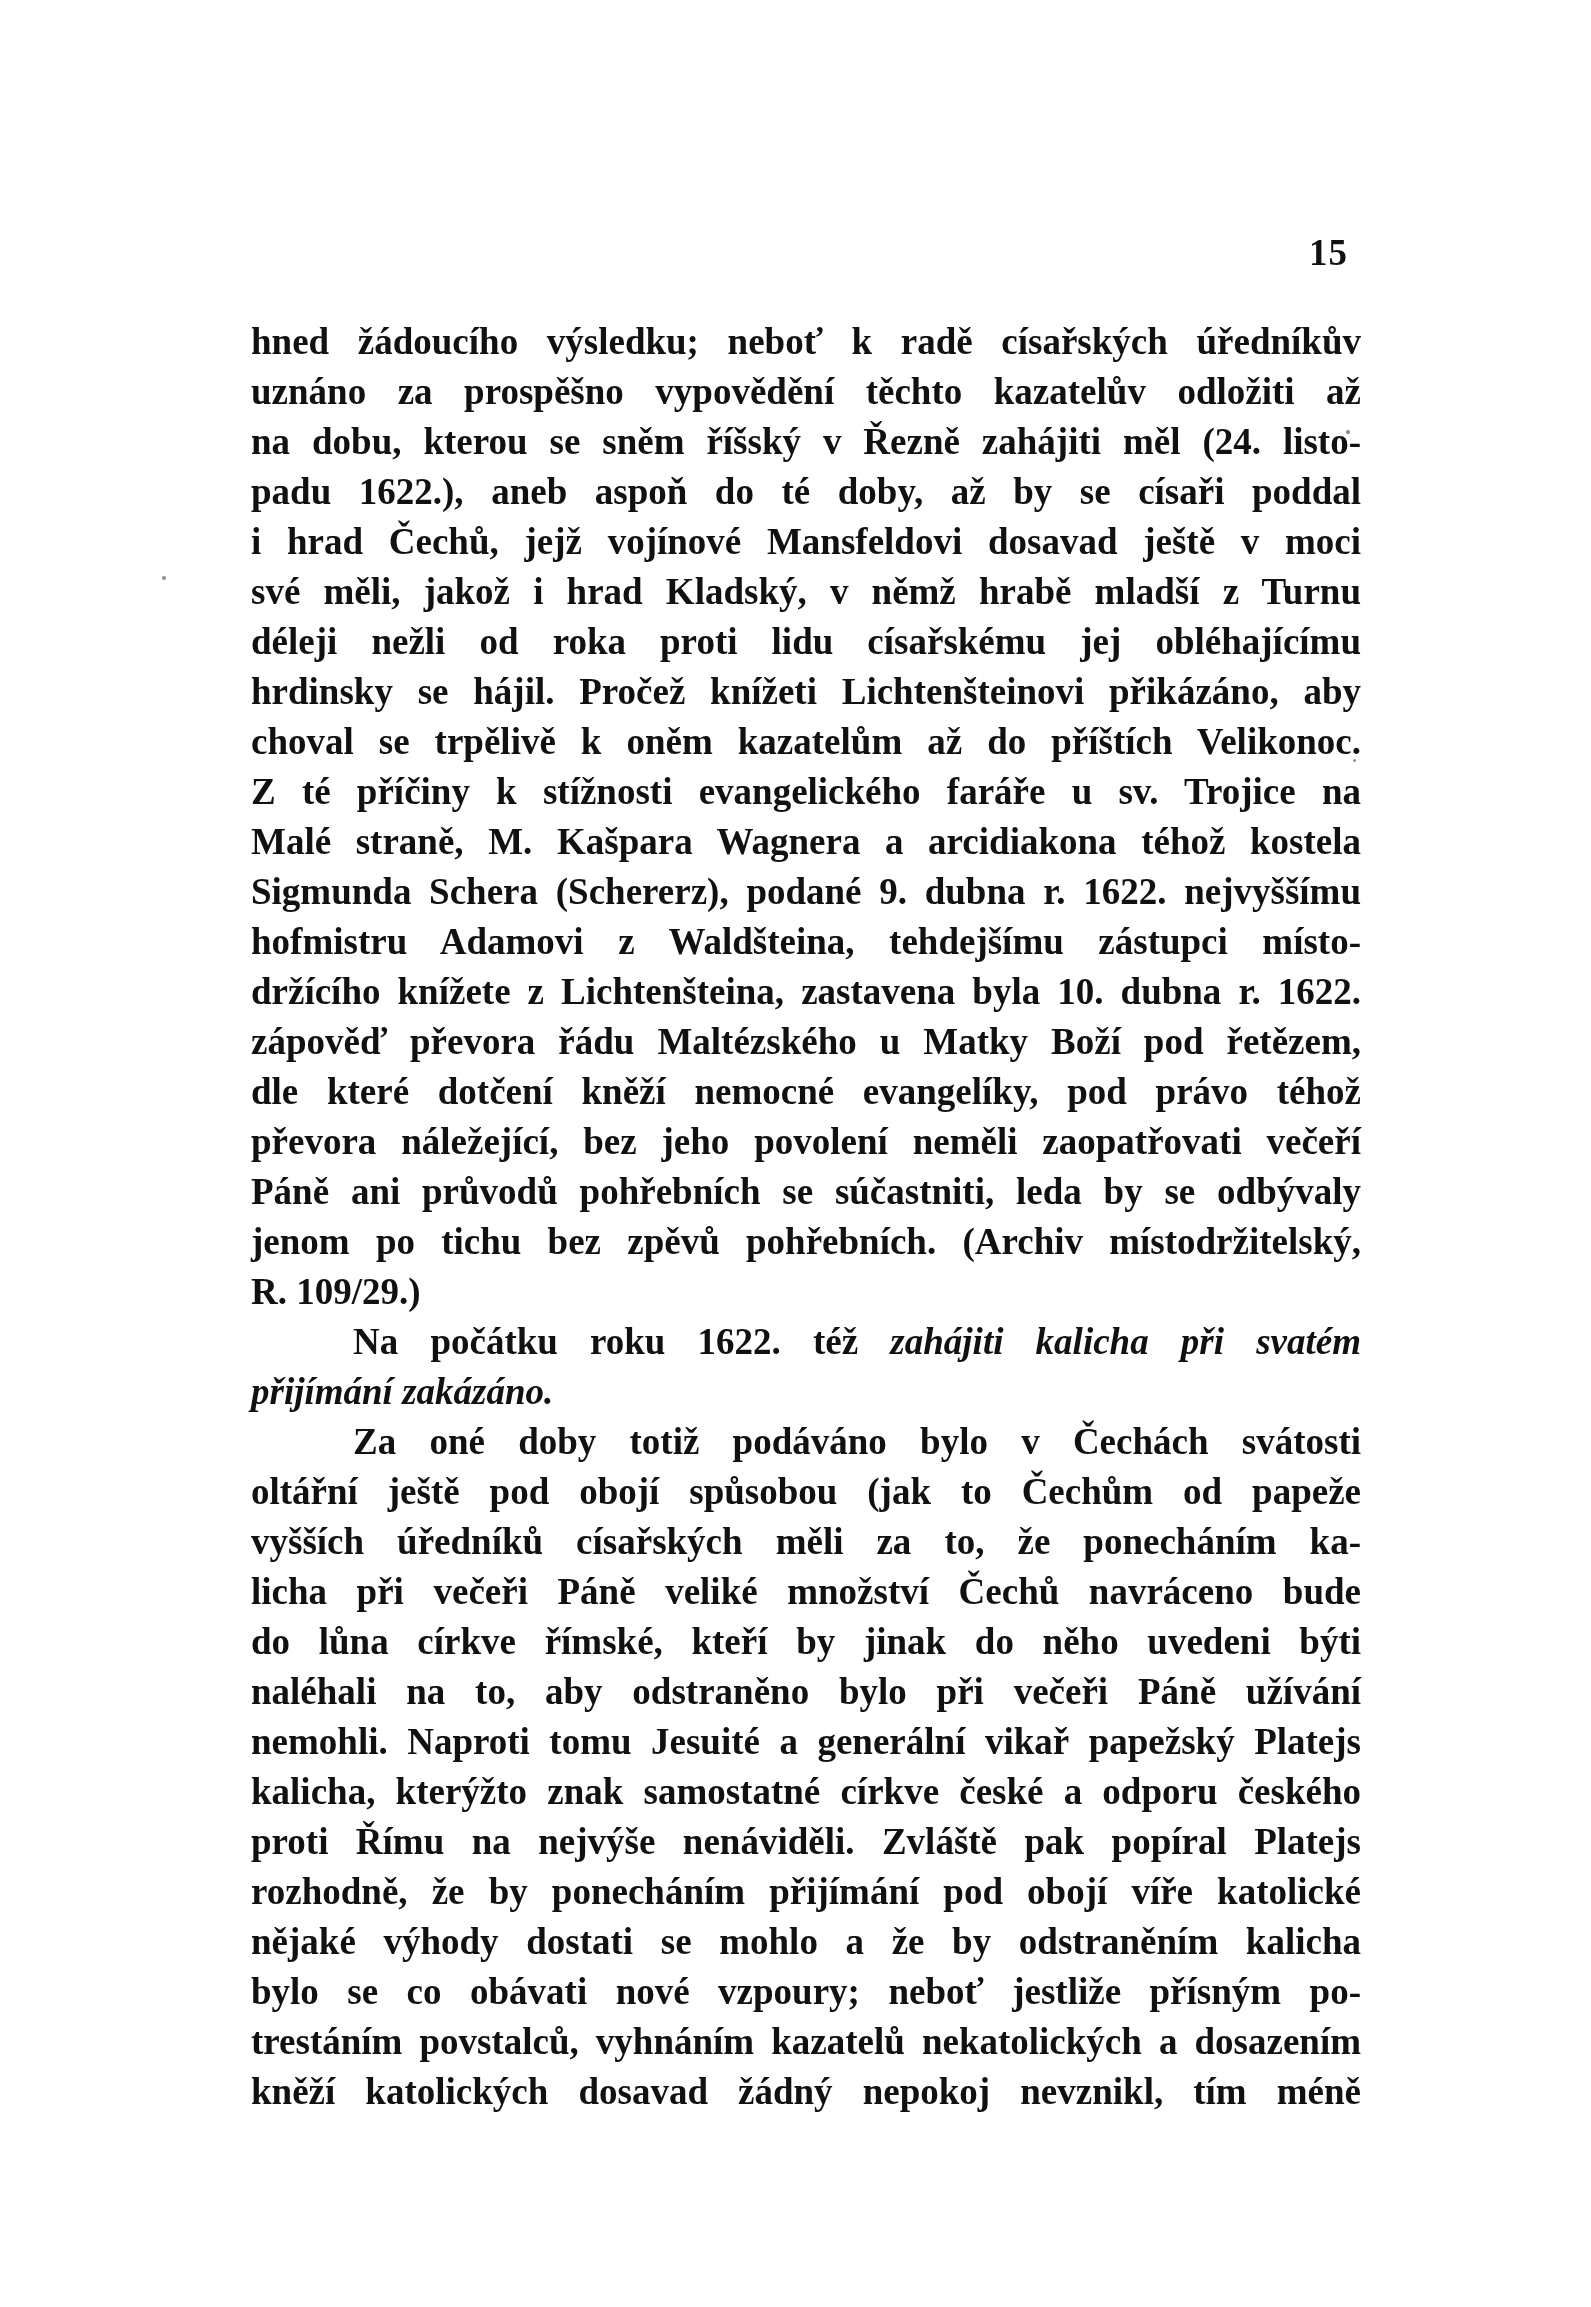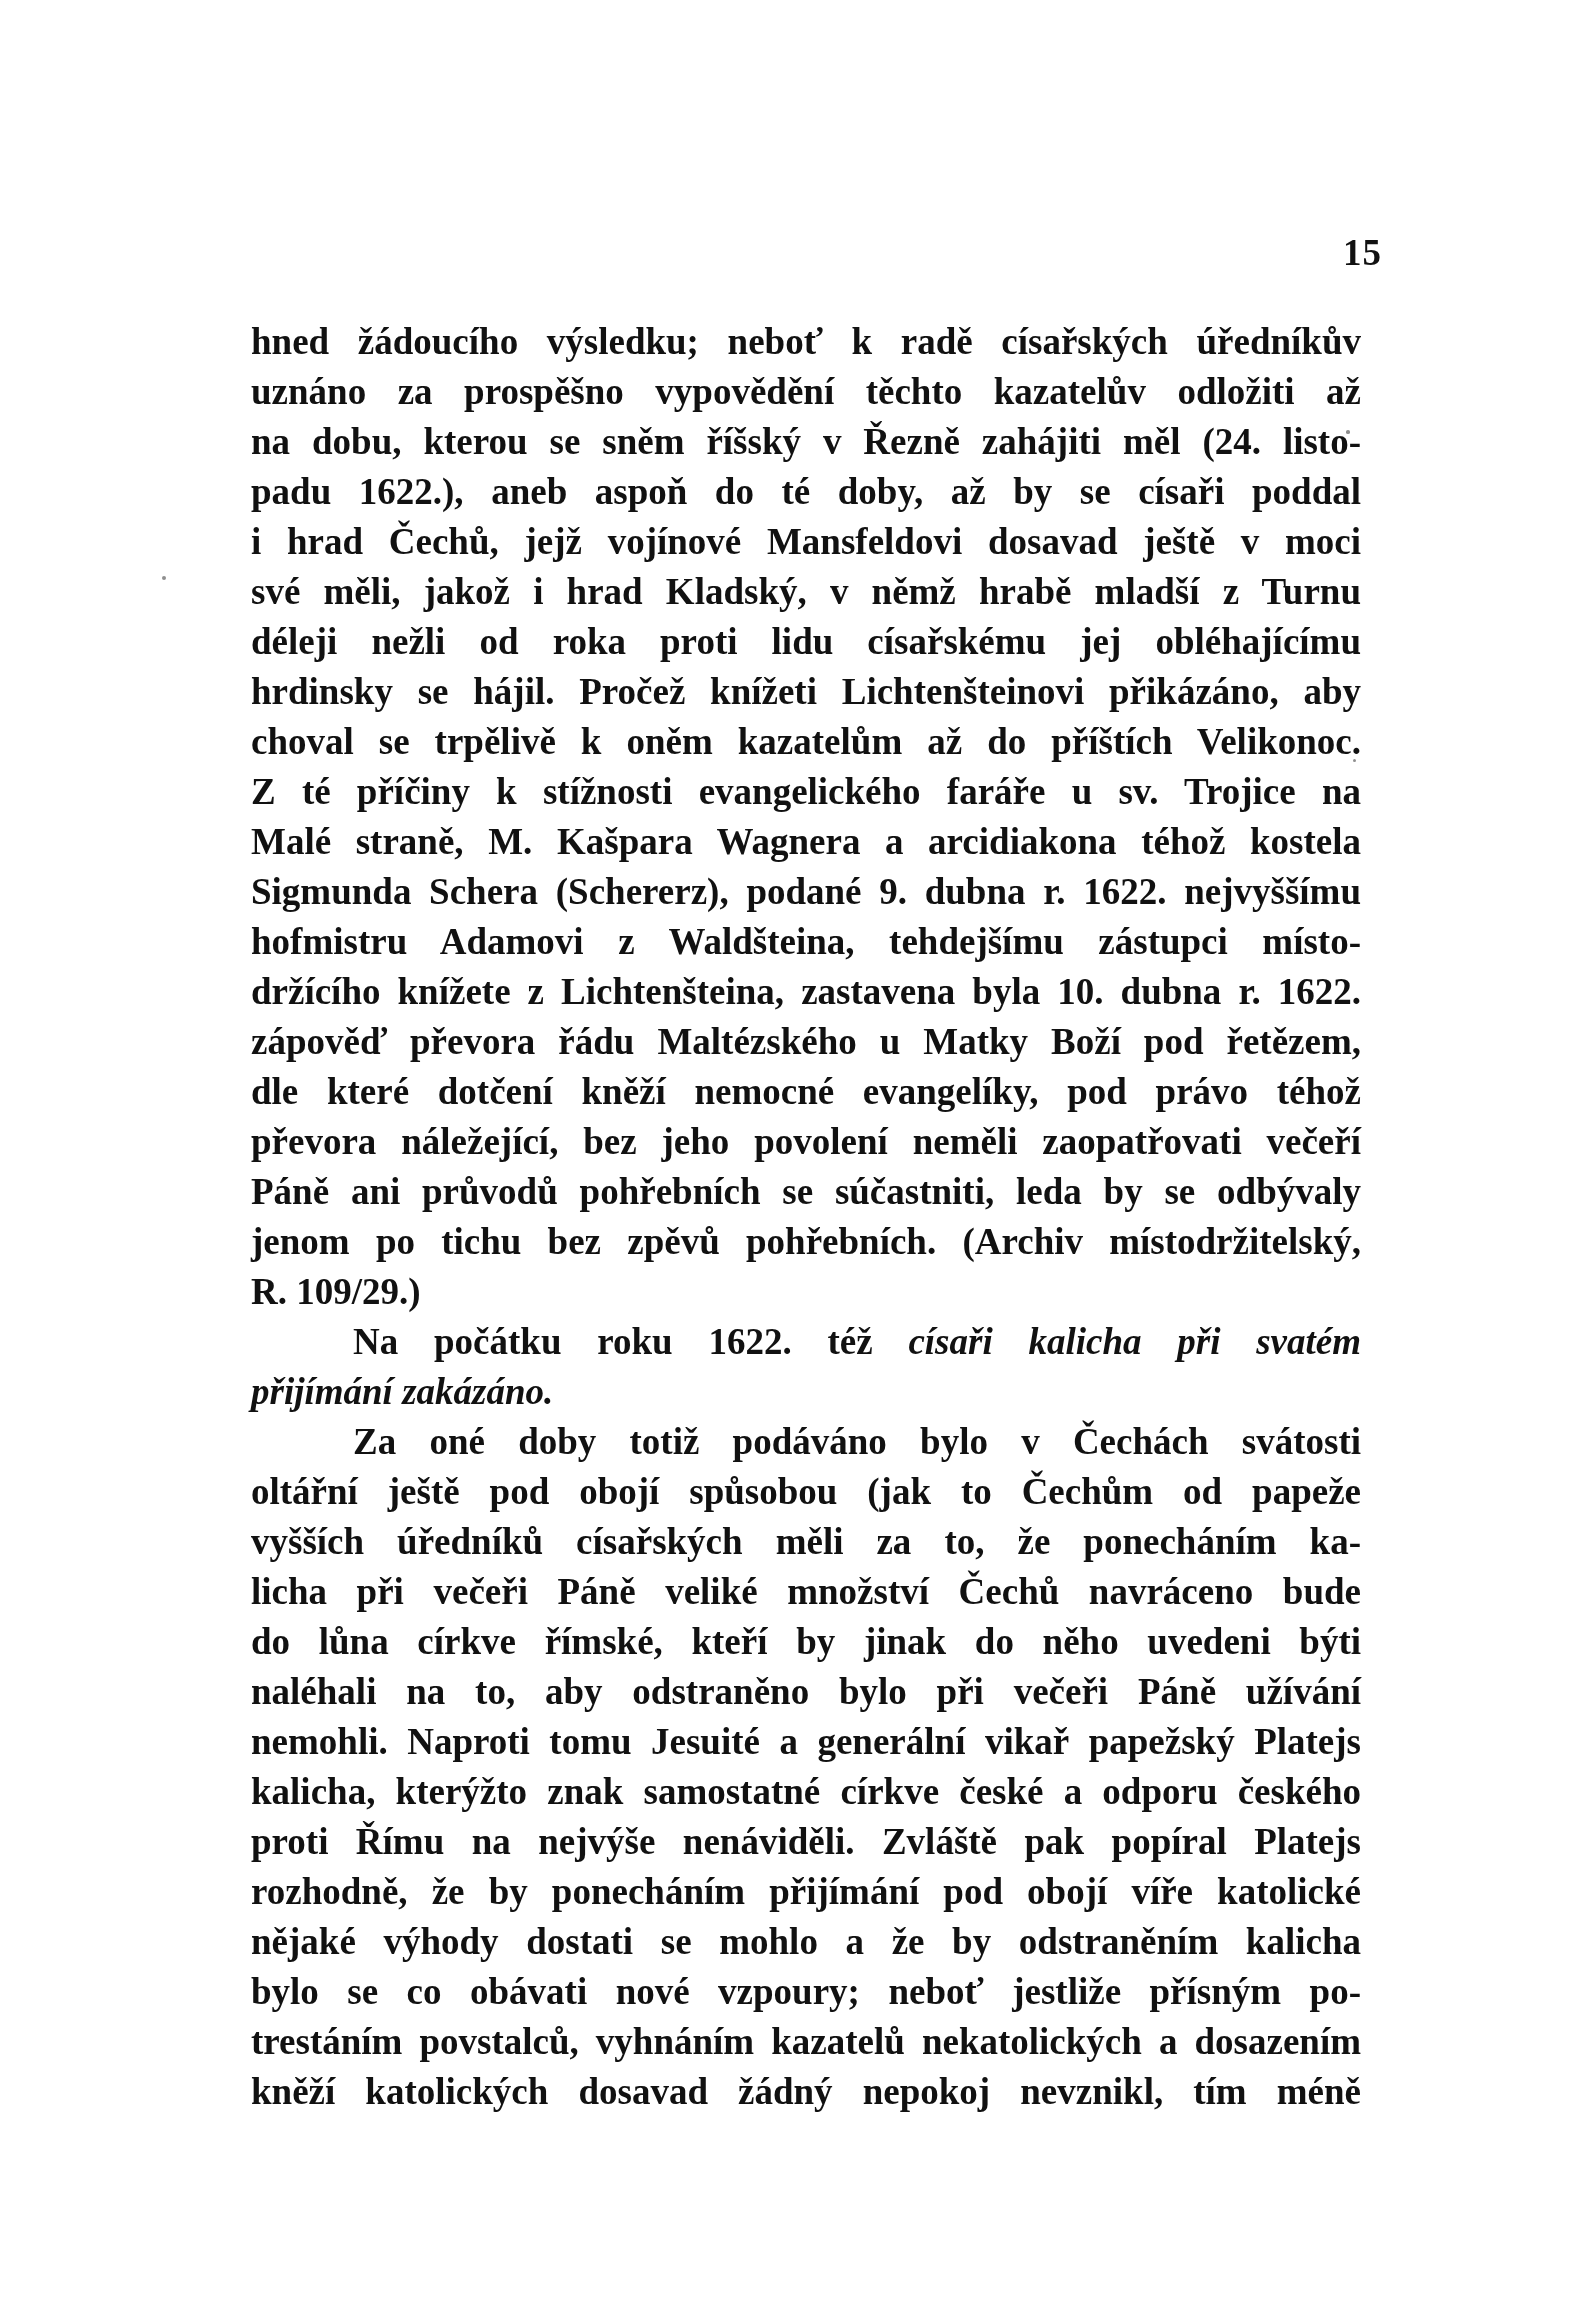--- a/index.html
+++ b/index.html
@@ -11,21 +11,21 @@
     position: relative;
     width: 1592px;
     height: 2526px;
     background: #ffffff;
     color: #111111;
     font-family: "Liberation Serif", "DejaVu Serif", serif;
     overflow: hidden;
   }
   .page-number {
     position: absolute;
-    left: 1343px;
+    left: 1309px;
     top: 231px;
     font-size: 37px;
     font-weight: bold;
     letter-spacing: 0.9px;
     color: #111111;
   }
   .text-block {
     position: absolute;
     left: 251px;
     top: 317px;
@@ -80,21 +80,21 @@
       <div class="line"><span>Malé straně, M. Kašpara Wagnera a arcidiakona téhož kostela</span></div>
       <div class="line"><span>Sigmunda Schera (Schererz), podané 9. dubna r. 1622. nejvyššímu</span></div>
       <div class="line"><span>hofmistru Adamovi z Waldšteina, tehdejšímu zástupci místo-</span></div>
       <div class="line"><span>držícího knížete z Lichtenšteina, zastavena byla 10. dubna r. 1622.</span></div>
       <div class="line"><span>zápověď převora řádu Maltézského u Matky Boží pod řetězem,</span></div>
       <div class="line"><span>dle které dotčení kněží nemocné evangelíky, pod právo téhož</span></div>
       <div class="line"><span>převora náležející, bez jeho povolení neměli zaopatřovati večeří</span></div>
       <div class="line"><span>Páně ani průvodů pohřebních se súčastniti, leda by se odbývaly</span></div>
       <div class="line"><span>jenom po tichu bez zpěvů pohřebních. (Archiv místodržitelský,</span></div>
       <div class="line no-justify"><span>R. 109/29.)</span></div>
-      <div class="line indent"><span>Na počátku roku 1622. též </span><span class="em">císaři kalicha při svatém</span></div>
+      <div class="line indent"><span>Na počátku roku 1622. též </span><span class="em">zahájiti kalicha při svatém</span></div>
       <div class="line no-justify"><span class="em">přijímání zakázáno.</span></div>
       <div class="line indent"><span>Za oné doby totiž podáváno bylo v Čechách svátosti</span></div>
       <div class="line"><span>oltářní ještě pod obojí spůsobou (jak to Čechům od papeže</span></div>
       <div class="line"><span>vyšších úředníků císařských měli za to, že ponecháním ka-</span></div>
       <div class="line"><span>licha při večeři Páně veliké množství Čechů navráceno bude</span></div>
       <div class="line"><span>do lůna církve římské, kteří by jinak do něho uvedeni býti</span></div>
       <div class="line"><span>naléhali na to, aby odstraněno bylo při večeři Páně užívání</span></div>
       <div class="line"><span>nemohli. Naproti tomu Jesuité a generální vikař papežský Platejs</span></div>
       <div class="line"><span>kalicha, kterýžto znak samostatné církve české a odporu českého</span></div>
       <div class="line"><span>proti Římu na nejvýše nenáviděli. Zvláště pak popíral Platejs</span></div>

